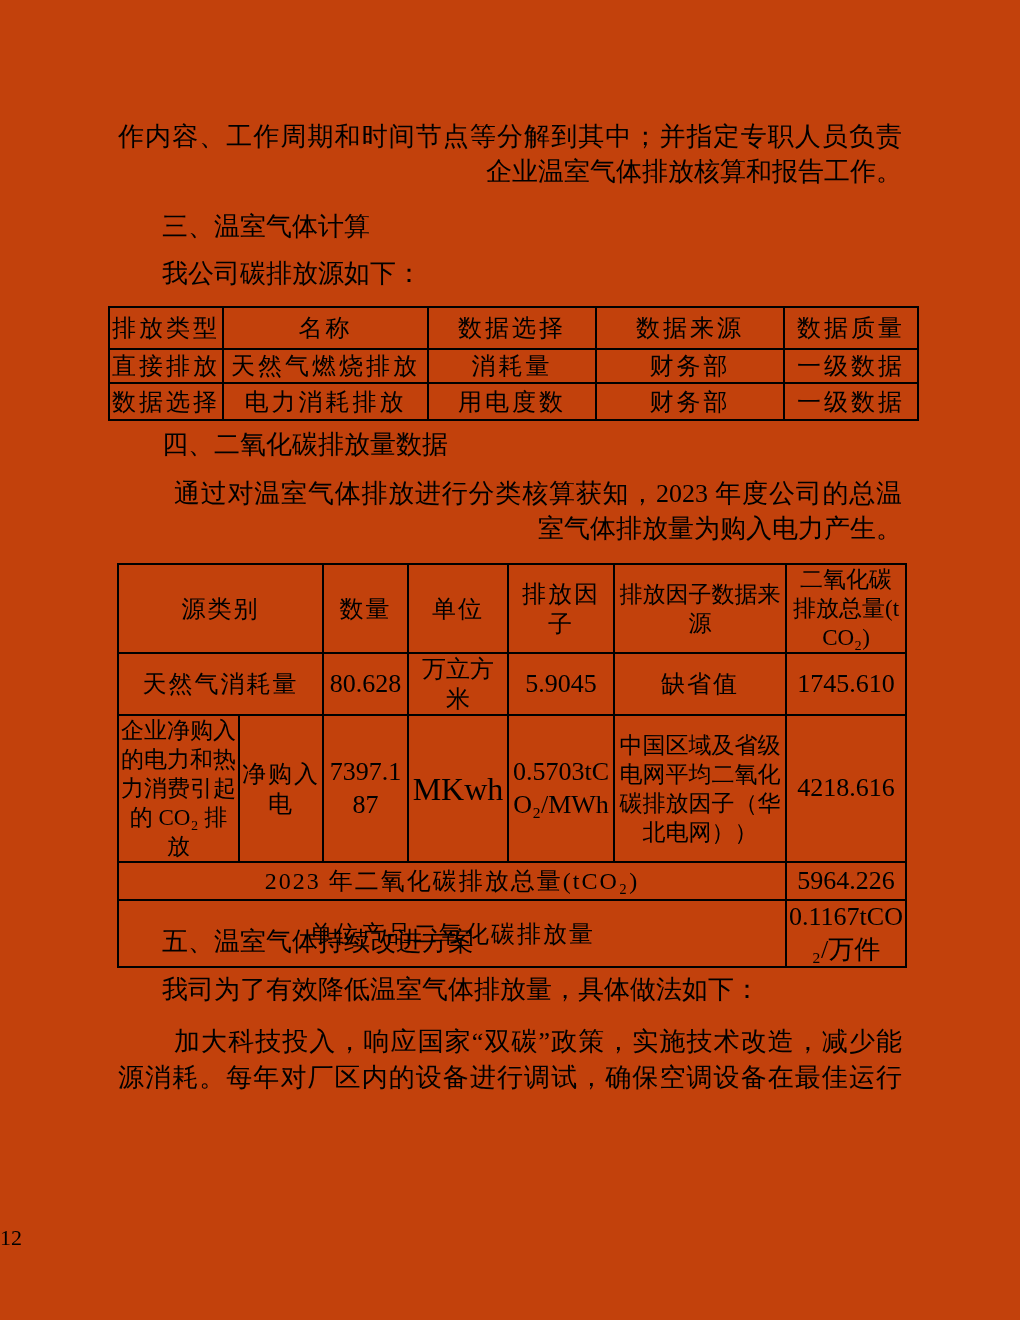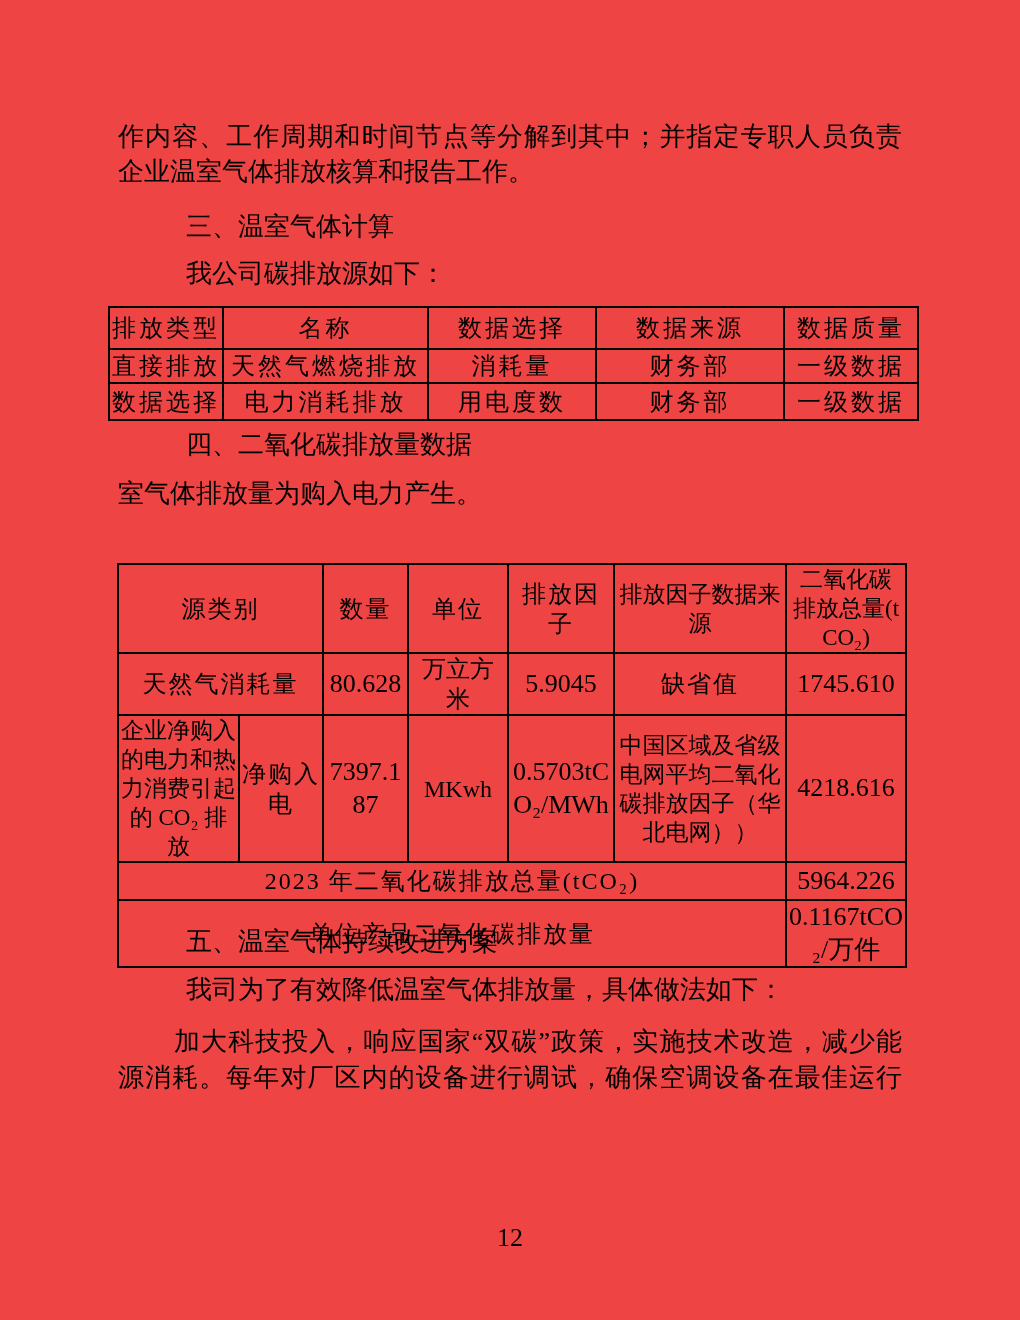--- a/index.html
+++ b/index.html
@@ -1,46 +1,46 @@
 <!DOCTYPE html>
 <html><head>
 <meta charset="utf-8">
 <style>
   * { margin:0; padding:0; box-sizing:border-box; }
   html,body { background:#ffffff; }
   .page {
-    position:relative; width:1020px; height:1320px; background:#ef4444;
+    position:relative; width:1020px; height:1320px; background:#c2410c;
     font-family:"Liberation Serif","DejaVu Serif",serif; color:#000;
     overflow:hidden;
   }
   .para { position:absolute; left:118px; width:784px; }
-  .textline { font-size:26px; line-height:35px; text-align:left; }
+  .textline { font-size:26px; line-height:35px; text-align:right; }
   .lh36 { line-height:36px; }
   .just { text-align:justify; text-align-last:justify; }
   .indent { padding-left:56px; }
   .heading {
-    position:absolute; left:186px; font-size:26px; line-height:35px;
+    position:absolute; left:162px; font-size:26px; line-height:35px;
     white-space:nowrap;
   }
   table { border-collapse:collapse; table-layout:fixed; position:absolute; }
   td {
     border:2px solid #000; text-align:center; vertical-align:middle;
     overflow:hidden; padding:0 2px;
   }
   .t1 { left:108px; top:306px; width:809px; }
   .t1 td { font-size:24px; letter-spacing:3px; }
   .t2 { left:117px; top:563px; width:788px; }
   .t2 td { font-size:24px; letter-spacing:2px; line-height:1.25; }
   .t2 td.wrap { font-size:23px; letter-spacing:0; line-height:29px; word-break:break-all; }
   .t2 td.num { font-size:26px; letter-spacing:0; word-break:break-all; }
   .t2 td.cn-tight { font-size:24px; letter-spacing:0; }
-  .t2 td.mkwh { font-size:24px; letter-spacing:0; }
+  .t2 td.mkwh { font-size:32px; letter-spacing:0; }
   .pageno {
     position:absolute; top:1224px; left:0; width:100%;
-    text-align:center; font-size:26px; line-height:28px;
+    font-size:22px; line-height:28px;
   }
 </style>
 </head>
 <body>
 
 <div class="page">
 
   <div class="para" style="top:119px">
     <div class="textline just">作内容、工作周期和时间节点等分解到其中；并指定专职人员负责</div>
     <div class="textline">企业温室气体排放核算和报告工作。</div>
@@ -77,20 +77,21 @@
         <td>电力消耗排放</td>
         <td>用电度数</td>
         <td>财务部</td>
         <td>一级数据</td>
       </tr>
     </tbody>
   </table>
 
   <div class="heading" style="top:427px">四、二氧化碳排放量数据</div>
   <div class="para" style="top:476px">
+    <div class="textline just indent">通过对温室气体排放进行分类核算获知，2023 年度公司的总温</div>
     <div class="textline">室气体排放量为购入电力产生。</div>
   </div>
 
   <table class="t2">
     <colgroup>
       <col style="width:121px">
         <col style="width:84px">
         <col style="width:85px">
         <col style="width:100px">
         <col style="width:106px">

